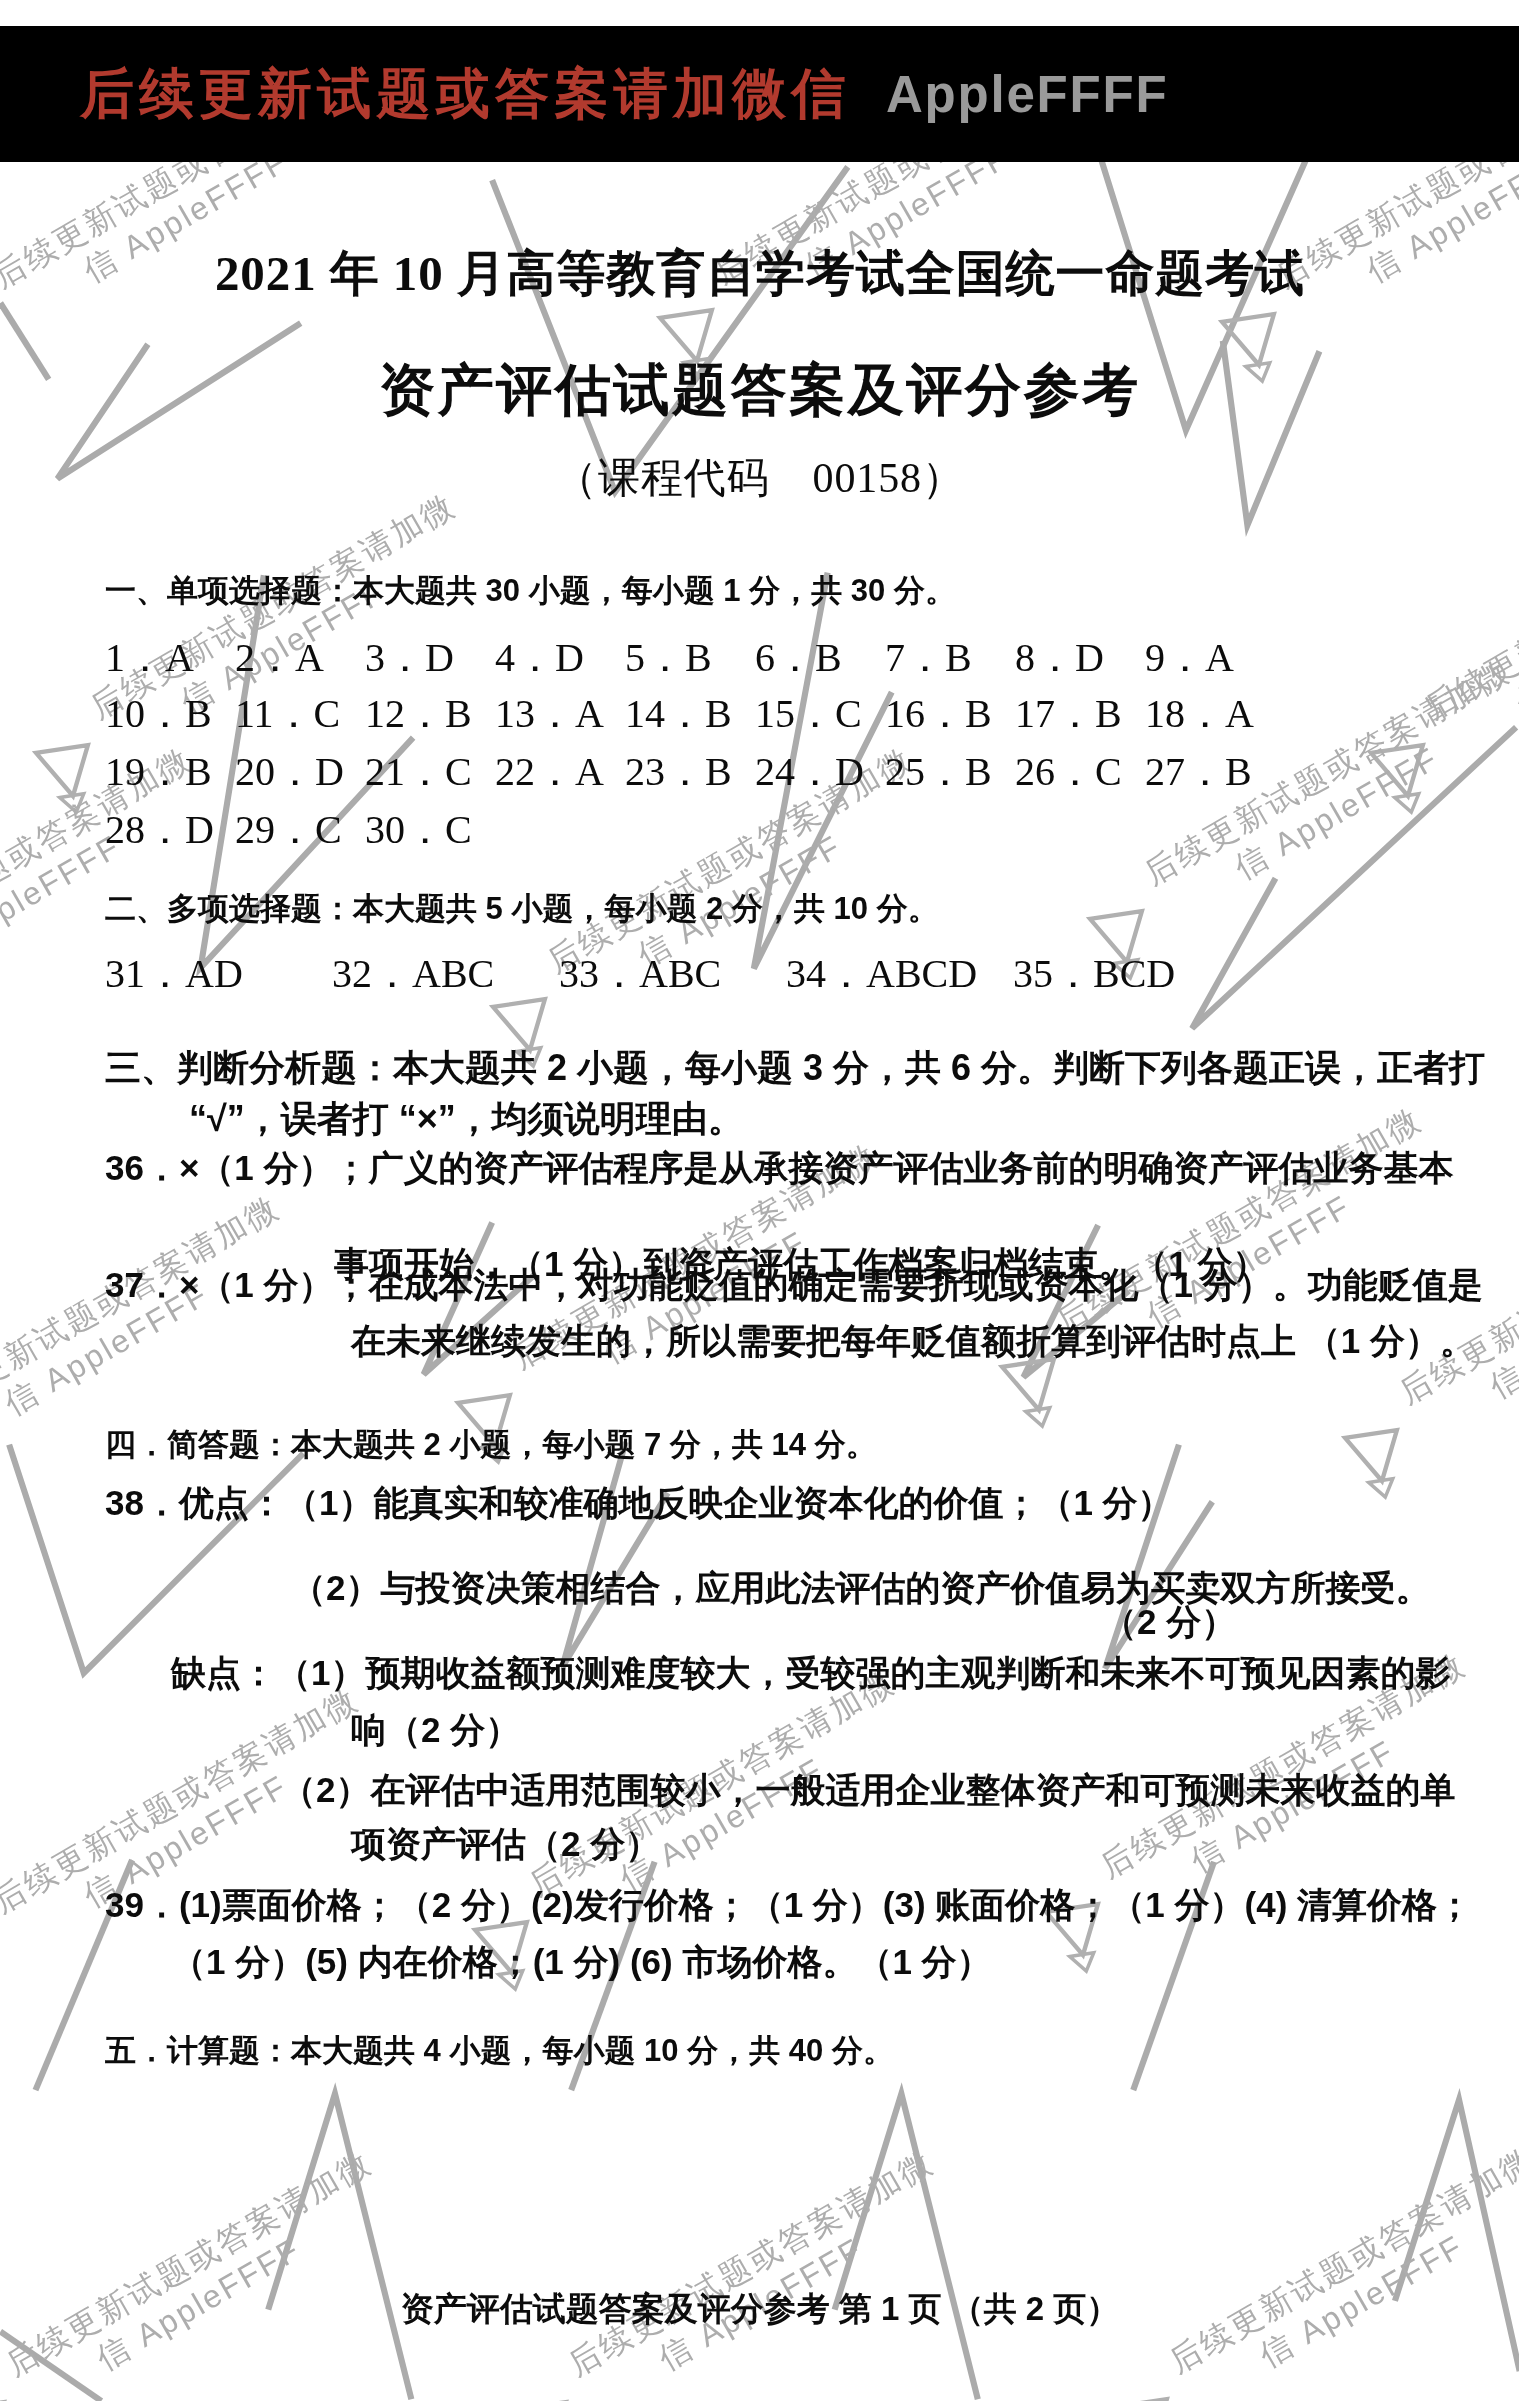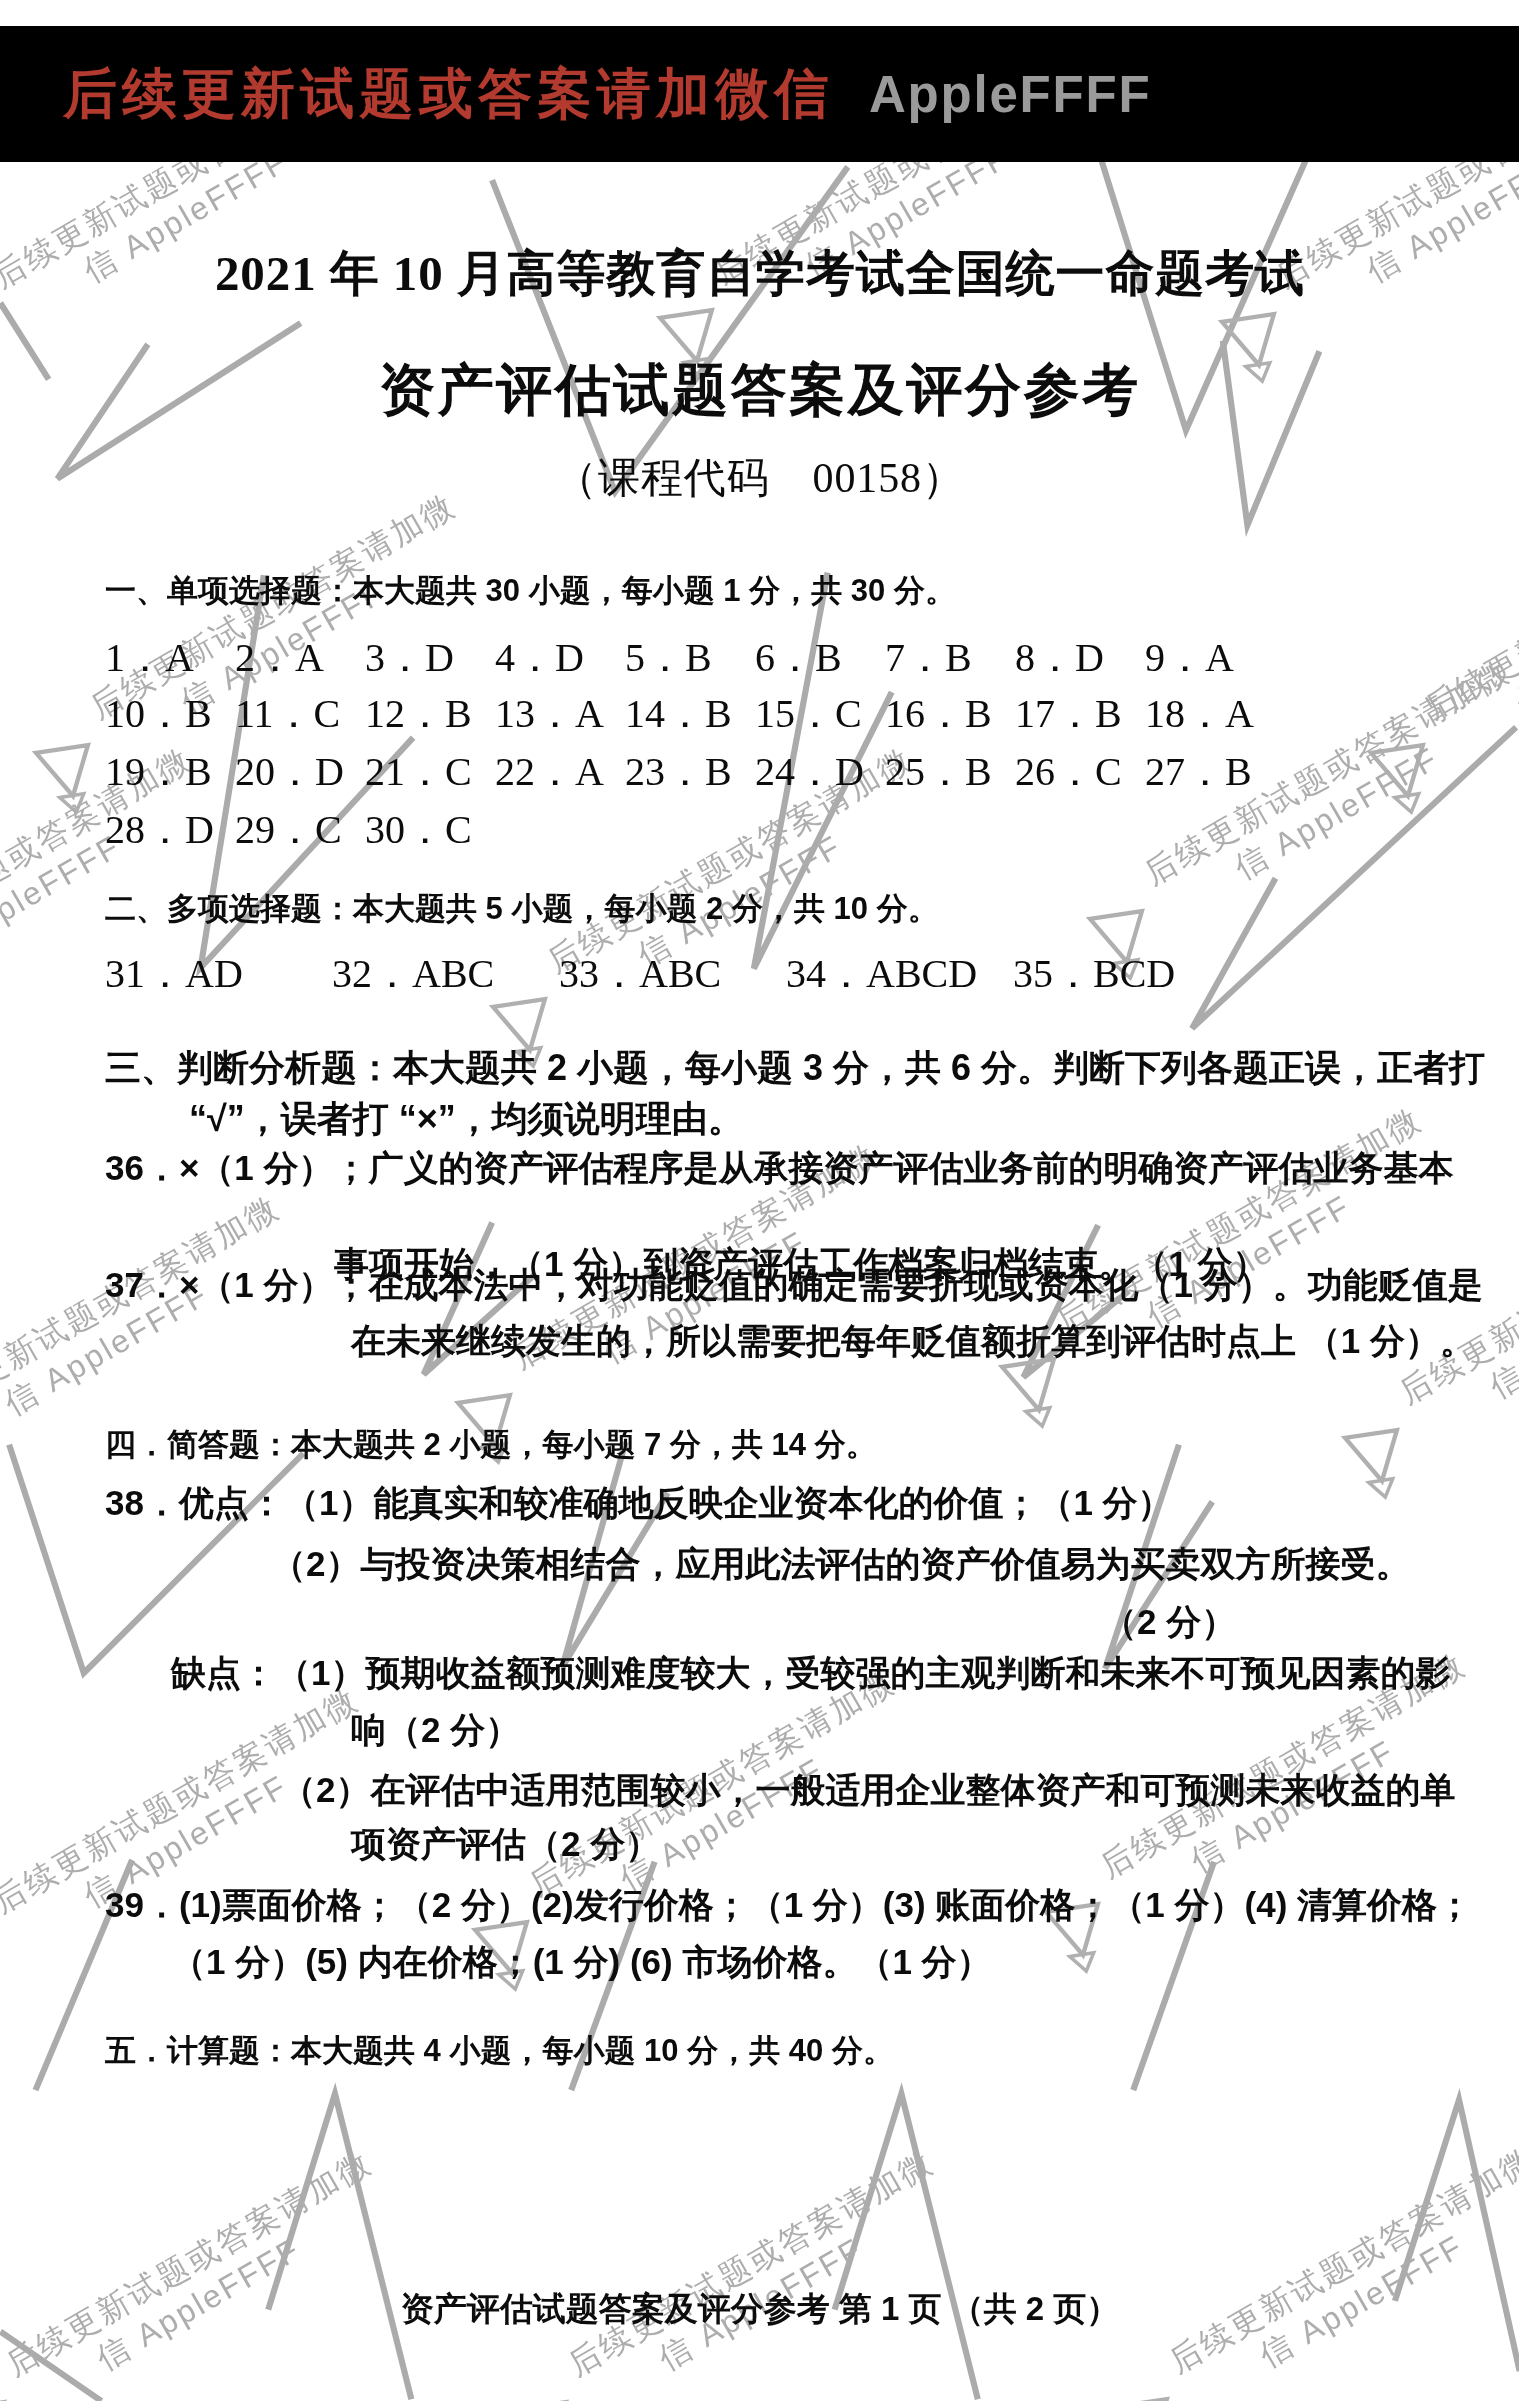--- a/index.html
+++ b/index.html
@@ -10,31 +10,31 @@
   .wm-shapes{position:absolute;left:0;top:0;z-index:1;}
   .wm-tile{position:absolute;z-index:1;color:#adadad;font-size:32px;line-height:40px;
            font-family:"Liberation Sans","DejaVu Sans",sans-serif;letter-spacing:2.6px;
            transform:rotate(-30deg);transform-origin:0 100%;white-space:nowrap;}
   .wm-tile .wm-l2{margin-left:81px;}
   .wm-tile svg{position:absolute;left:-76px;top:23px;}
 
   
   .banner{position:absolute;left:0;top:26px;width:1520px;height:136px;background:#000000;
           display:flex;align-items:center;z-index:3;}
-  .banner-notice{margin-left:63px;font-size:54px;font-weight:700;color:#b23a2e;
+  .banner-notice{margin-left:80px;font-size:54px;font-weight:700;color:#b23a2e;
                  letter-spacing:5.3px;font-family:"Liberation Serif","DejaVu Serif",serif;}
   .banner-brand{margin-left:35px;font-size:51px;font-weight:700;color:#9a9a9a;
                 letter-spacing:1.8px;font-family:"Liberation Sans","DejaVu Sans",sans-serif;}
 
   
   .line{position:absolute;white-space:nowrap;z-index:2;}
   .hei{font-family:"Liberation Sans","DejaVu Sans",sans-serif;font-weight:700;}
   .song{font-family:"Liberation Serif","DejaVu Serif",serif;}
   .center{left:0;width:1520px;text-align:center;}
-  .l120{left:105px;} .l195{left:171px;} .l215{left:189px;} .l318{left:271px;}
+  .l120{left:105px;} .l195{left:171px;} .l215{left:189px;} .l318{left:291px;margin-top:24px;}
   .l320{left:281px;} .l380{left:334px;margin-top:33px;} .l400{left:351px;}
 
   #title{top:241px;font-size:49px;font-weight:700;letter-spacing:0.9px;}
   #subtitle{top:353px;font-size:56px;font-weight:700;letter-spacing:2.6px;}
   #codeline{top:450px;font-size:42px;letter-spacing:0.9px;}
 
   .sec{font-size:31px;text-align:center;}
   .body40{font-size:35px;}
 
   #s1h{top:570px;}

